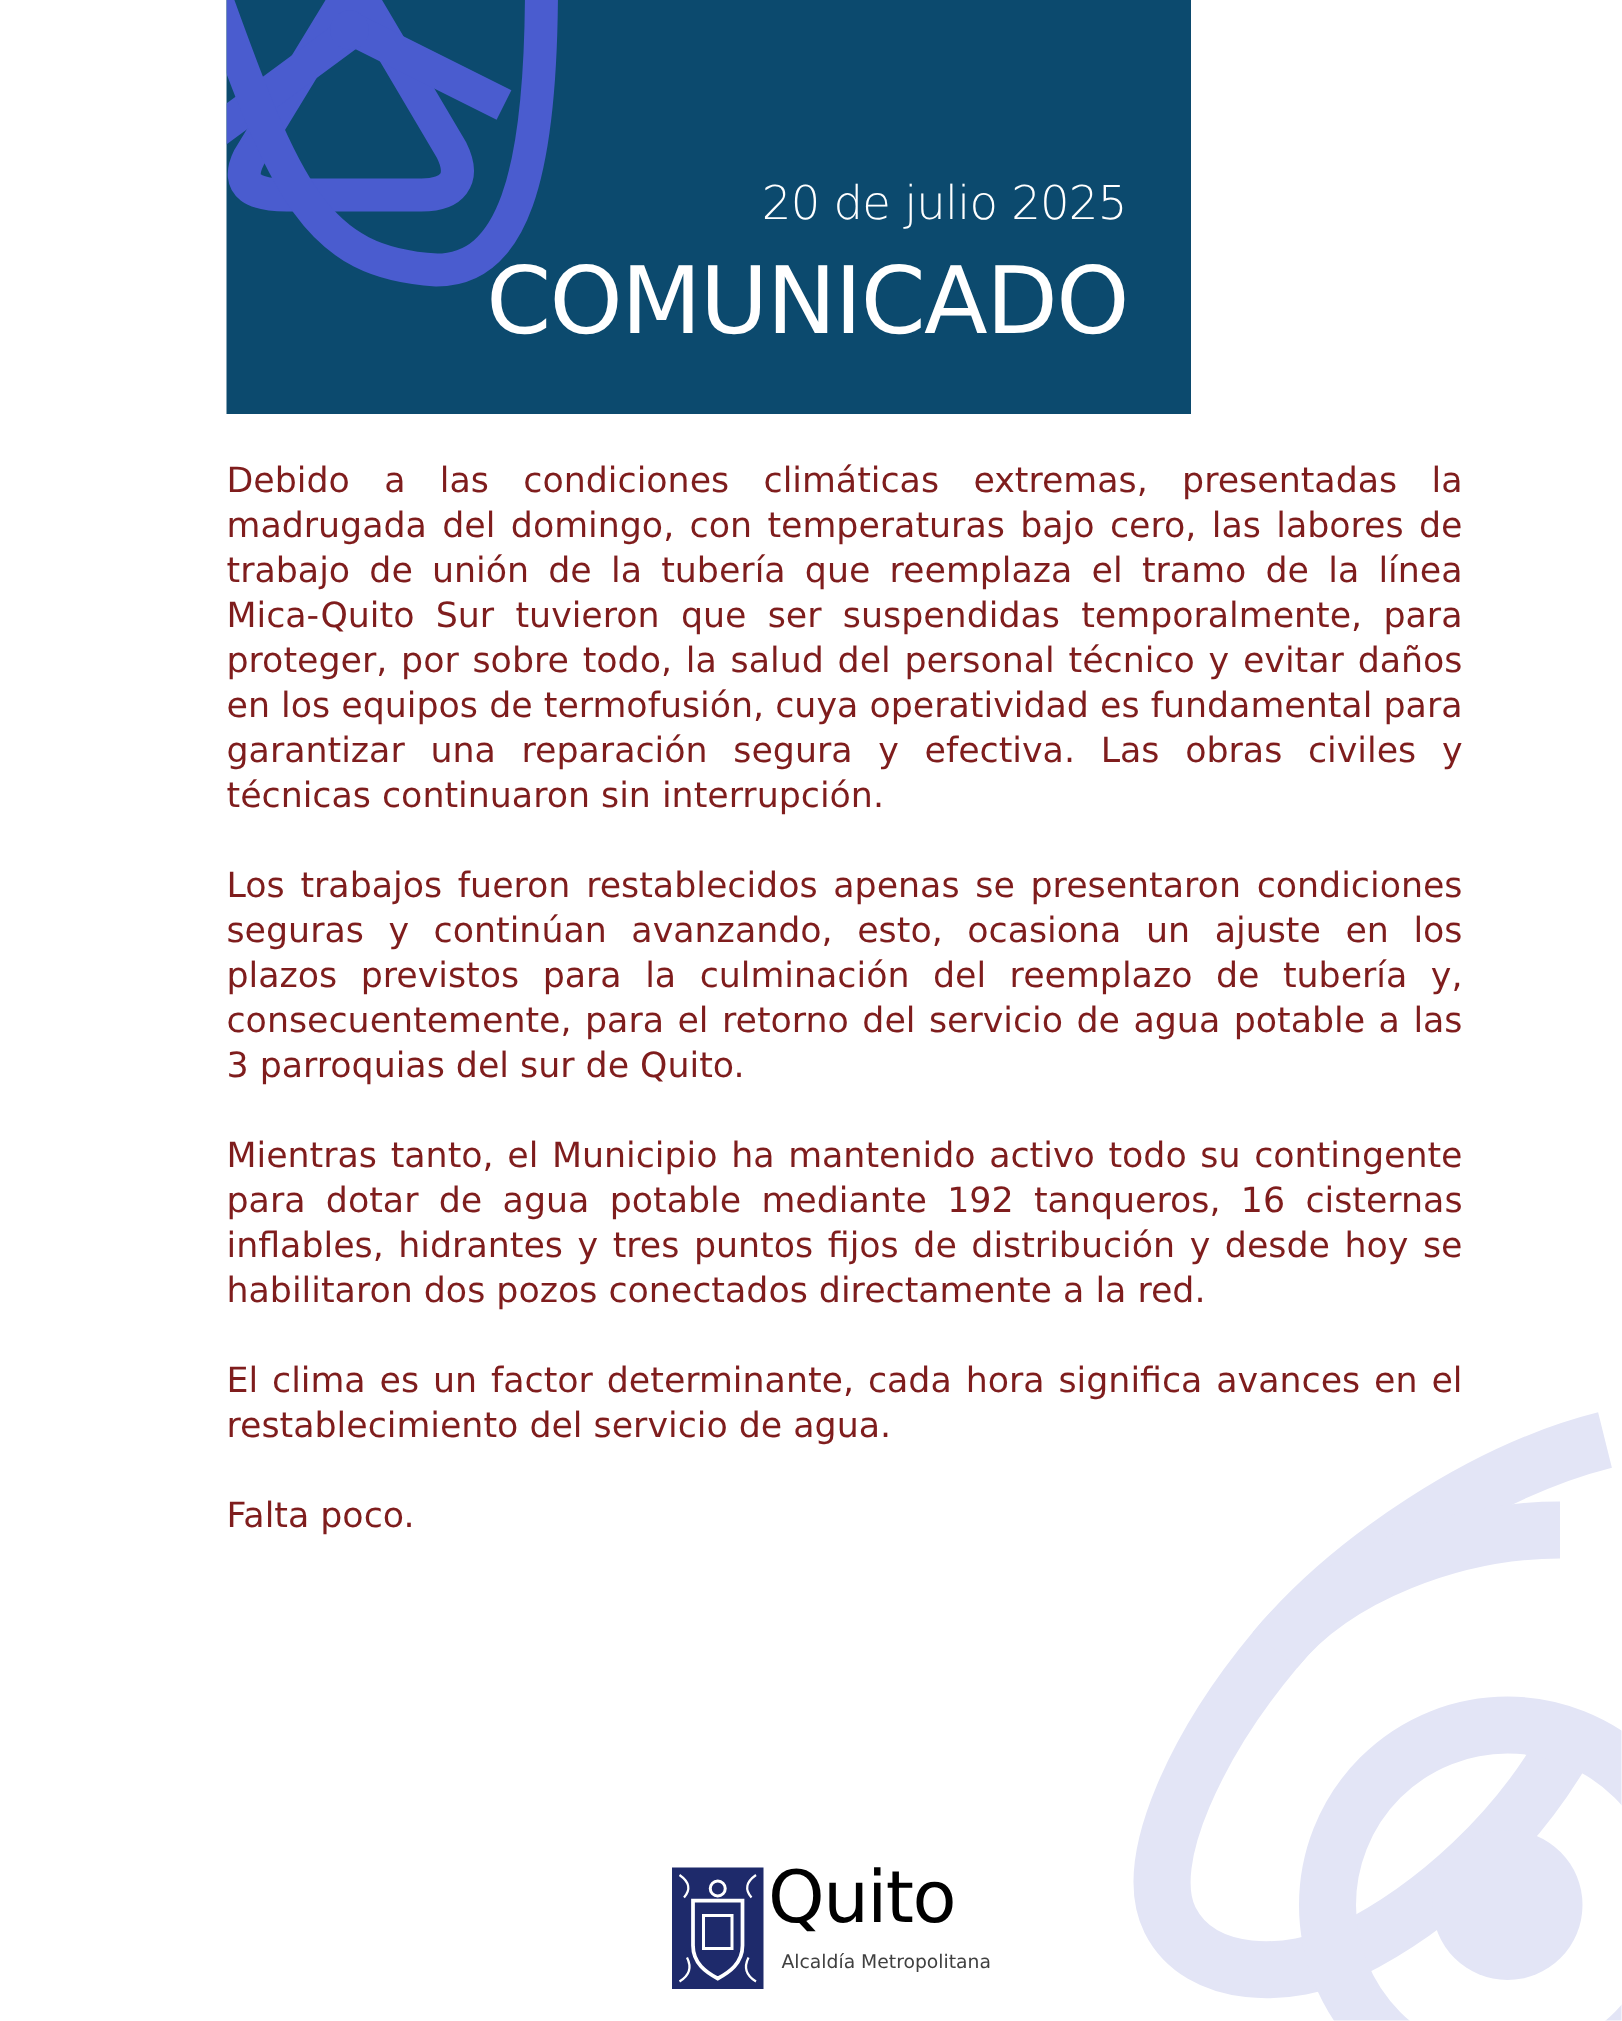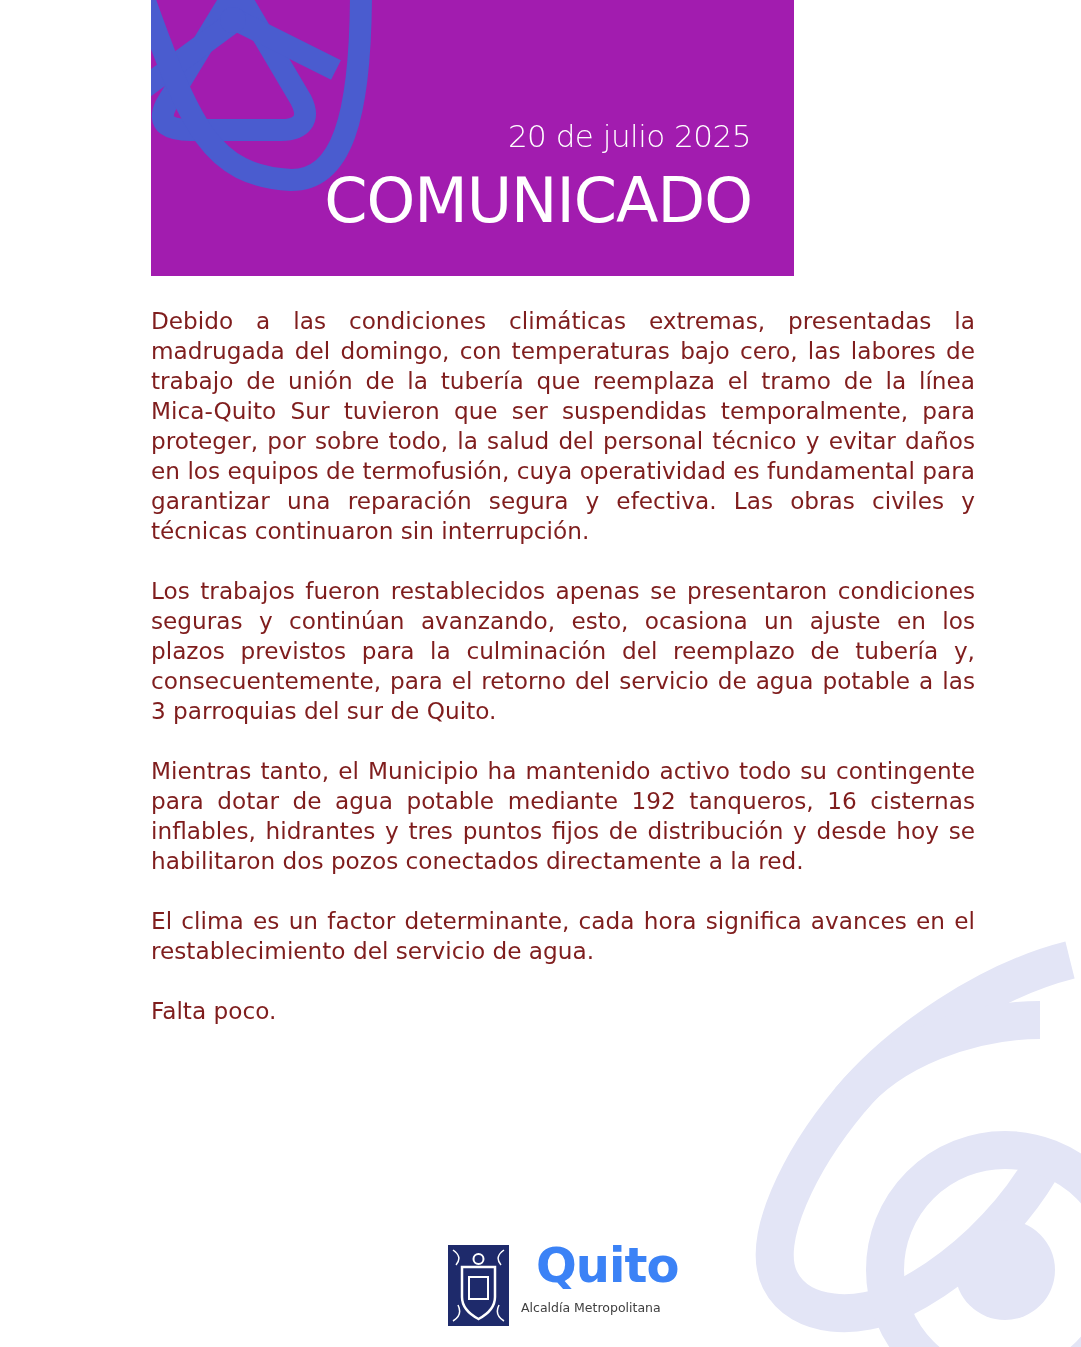--- a/index.html
+++ b/index.html
@@ -3,42 +3,42 @@
 <meta charset="utf-8">
 <style>
   html, body { margin:0; padding:0; }
   body {
     width:1081px; height:1347px; background:#ffffff; position:relative; overflow:hidden;
     font-family:"DejaVu Sans", sans-serif; color:#1e2a6b;
   }
   .bg-flower { position:absolute; left:740px; top:940px; width:341px; height:407px; }
   .header {
     position:absolute; left:151px; top:0; width:643px; height:276px;
-    background:#a21caf; overflow:hidden;
+    background:#0c4a6e; overflow:hidden;
   }
   .header svg { position:absolute; left:0; top:0; }
   .date {
     position:absolute; right:43px; top:118px; color:#ffffff;
     font-family:"DejaVu Sans", sans-serif; font-size:31px; font-weight:300; letter-spacing:-0.5px;
   }
   .title {
     position:absolute; right:42px; top:164px; color:#ffffff;
     font-family:"DejaVu Sans", sans-serif; font-size:62px; font-weight:normal; letter-spacing:-1px;
   }
   .body-text {
     position:absolute; left:151px; top:306px; width:824px;
   }
   .body-text p {
     margin:0 0 30px 0; font-size:23.2px; line-height:30px; text-align:justify;
     font-family:"DejaVu Sans", sans-serif; color:#7f1d1d;
   }
   .logo { position:absolute; left:448px; top:1245px; width:230px; height:82px; }
   .crest { position:absolute; left:0; top:0; width:61px; height:81px; background:#1e2a6b; }
   .logo-name {
-    position:absolute; left:88px; top:-8px; font-size:48px; font-weight:bold; color:#3b82f6;
+    position:absolute; left:64px; top:-8px; font-size:48px; font-weight:normal; color:#000000;
     font-family:"DejaVu Sans", sans-serif; letter-spacing:-1px;
   }
   .logo-sub {
     position:absolute; left:73px; top:55px; font-size:12.5px; color:#404040;
     font-family:"DejaVu Sans", sans-serif;
   }
 </style>
 </head>
 <body>
 

